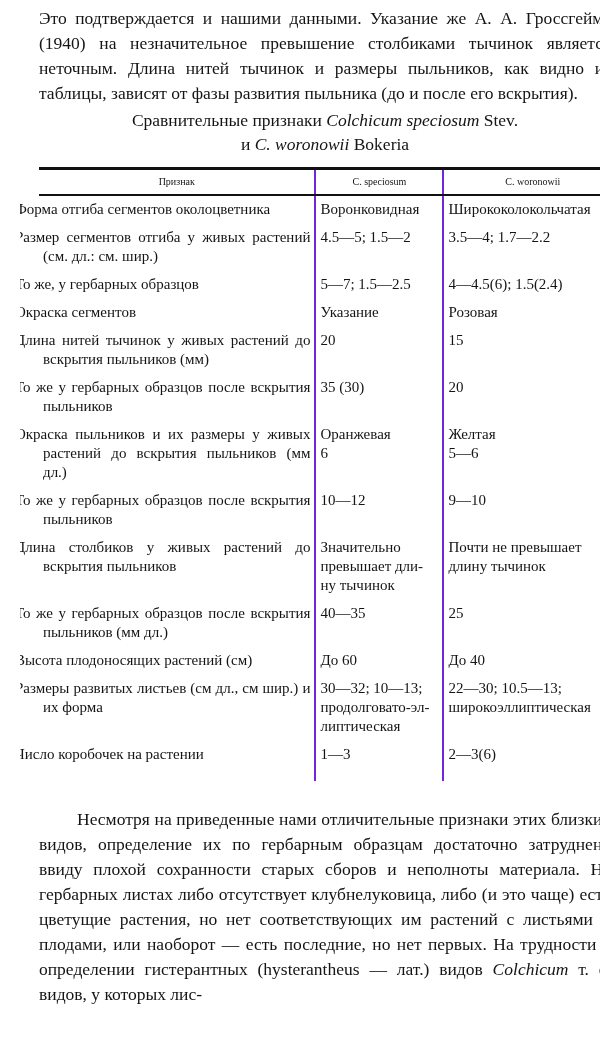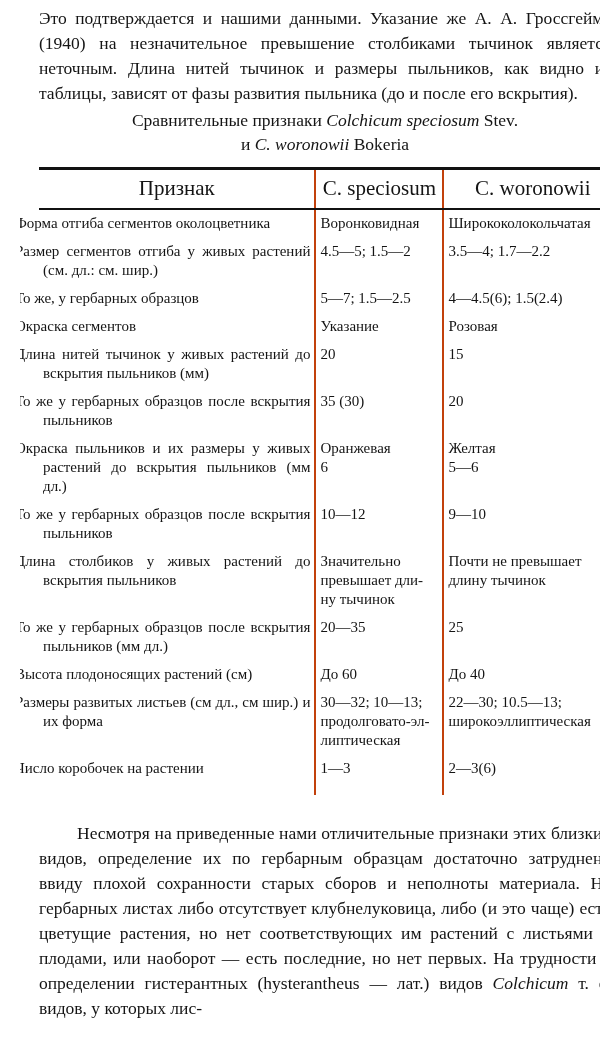--- a/index.html
+++ b/index.html
@@ -43,42 +43,42 @@
     table-layout:fixed;
     width:582px;
     margin-top:11px;
     font-size:15px;
   }
   table.cmp col.c1{width:47.5%;}
   table.cmp col.c2{width:22%;}
   table.cmp col.c3{width:30.5%;}
   table.cmp th{
     font-weight:normal;
-    font-size:21px;
+    font-size:10px;
     text-align:center;
     padding:6px 4px 7px 4px;
     border-top:3px solid #111;
     border-bottom:2px solid #111;
   }
   table.cmp td{
     vertical-align:top;
     line-height:19px;
     padding:4px 4px 5px 4px;
   }
   td.feature{
     text-align:justify;
     padding-left:32px;
     text-indent:-28px;
     padding-right:10px;
   }
   td.val{
     text-align:left;
     white-space:pre-line;
   }
-  .bl{border-left:2px solid #c2410c;}
+  .bl{border-left:2px solid #6d28d9;}
   tr.spacer td{height:12px;padding:0;}
 </style>
 </head>
 <body>
 
 <div class="page">
 
   <p class="para">Это подтверждается и нашими данными. Указание же А. А. Гроссгейма (1940) на незначительное превышение столбиками тычинок является неточным. Длина нитей тычинок и размеры пыльников, как видно из таблицы, зависят от фазы развития пыльника (до и после его вскрытия).</p>
 
 
@@ -146,21 +146,21 @@
       <tr>
         <td class="feature">Длина столбиков у живых растений до вскрытия пыльников</td>
         <td class="val bl">Значительно
 превышает дли-
 ну тычинок</td>
         <td class="val bl">Почти не превышает
 длину тычинок</td>
       </tr>
       <tr>
         <td class="feature">То же у гербарных образцов после вскрытия пыльников (мм дл.)</td>
-        <td class="val bl">20—35</td>
+        <td class="val bl">40—35</td>
         <td class="val bl">25</td>
       </tr>
       <tr>
         <td class="feature">Высота плодоносящих растений (см)</td>
         <td class="val bl">До 60</td>
         <td class="val bl">До 40</td>
       </tr>
       <tr>
         <td class="feature">Размеры развитых листьев (см дл., см шир.) и их форма</td>
         <td class="val bl">30—32; 10—13;

